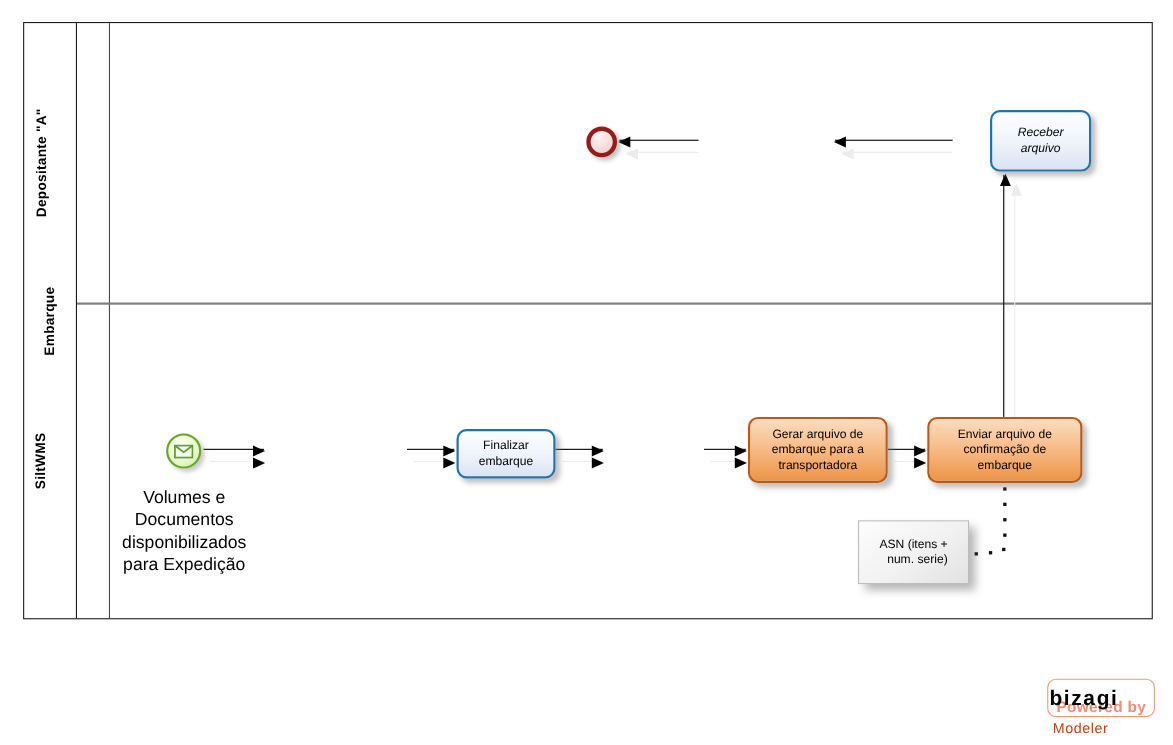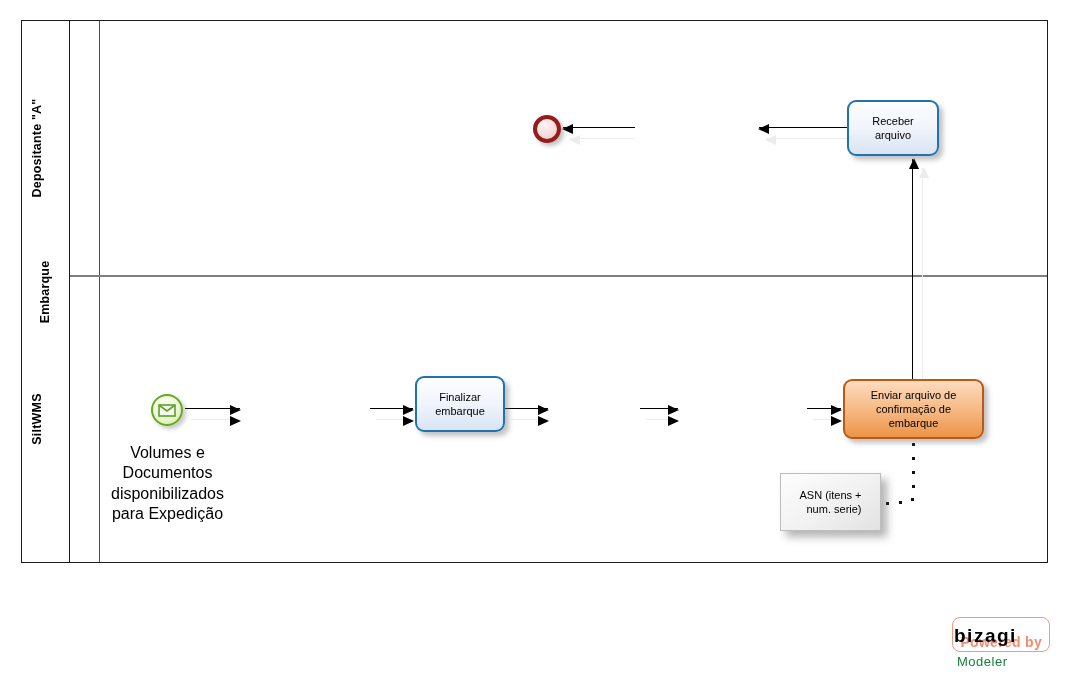--- a/index.html
+++ b/index.html
@@ -42,21 +42,21 @@
   
   .dot { position:absolute; width:2.5px; height:2.5px; background:#111; }
 
   
   .annotation { position:absolute; left:780px; top:473px; width:101px; height:58px; border:1px solid #bdbdbd; background:linear-gradient(145deg,#fdfdfd 0%,#f1f1f1 55%,#e2e2e2 100%); box-shadow:6px 6px 8px rgba(90,90,90,.45); display:flex; align-items:center; justify-content:center; text-align:right; font-size:11px; line-height:1.3; white-space:pre-line; }
 
   
   .logo { position:absolute; left:948px; top:617px; width:104px; height:52px; }
   .logo .powered { position:absolute; right:2px; top:0; border:1.5px solid #f2997f; border-radius:8px; padding:16px 7px 1px 7px; font-size:14px; font-weight:bold; color:#ef8d72; letter-spacing:.3px; }
   .logo .brand { position:absolute; left:6px; top:9px; font-size:19px; font-weight:bold; letter-spacing:1.5px; color:#000000; line-height:1; }
-  .logo .product { position:absolute; left:9px; top:37px; font-size:13px; color:#15803d; letter-spacing:.5px; }
+  .logo .product { position:absolute; left:9px; top:37px; font-size:13px; color:#c2410c; letter-spacing:.5px; }
 </style>
 </head>
 <body>
 
 <div id="canvas">
 
   <div class="pool">
     <div class="pool-header">
       <span class="vtext">Embarque</span>
     </div>
@@ -103,25 +103,28 @@
         <rect x="1" y="1" width="16" height="11" fill="#f6fbee" stroke="#5f9e2d" stroke-width="1.6"></rect>
         <path d="M1.5,1.5 L9,7 L16.5,1.5" fill="none" stroke="#5f9e2d" stroke-width="1.6"></path>
       </svg>
     </span>
   </div>
   <div class="event-label">Volumes e
 Documentos
 disponibilizados
 para Expedição</div>
 
-  <div class="task blue" style="left:847px;top:100px;width:92px;height:56px;white-space:pre-line;">Receber
+  <div class="task blue" style="left:900px;top:100px;width:92px;height:56px;white-space:pre-line;font-style:italic;">Receber
 arquivo</div>
 
-  <div class="task blue" style="left:415px;top:376px;width:90px;height:56px;white-space:pre-line;">Finalizar
+  <div class="task blue" style="left:415px;top:390px;width:90px;height:45px;white-space:pre-line;">Finalizar
 embarque</div>
+  <div class="task orange" style="left:680px;top:379px;width:127px;height:60px;white-space:pre-line;">Gerar arquivo de
+embarque para a
+transportadora</div>
   <div class="task orange" style="left:843px;top:379px;width:141px;height:60px;white-space:pre-line;">Enviar arquivo de
 confirmação de embarque</div>
 
   <div class="annotation">ASN (itens +
 num. serie)</div>
 
   <div class="logo">
     <span class="powered">Powered by</span>
     <div class="brand">bizagi</div>
     <div class="product">Modeler</div>

